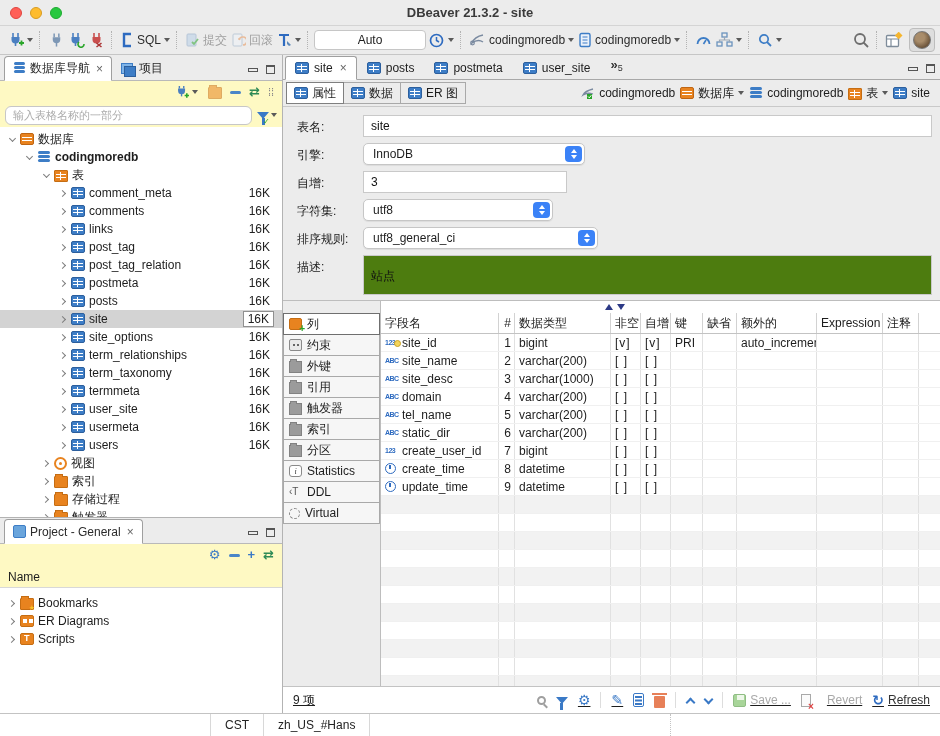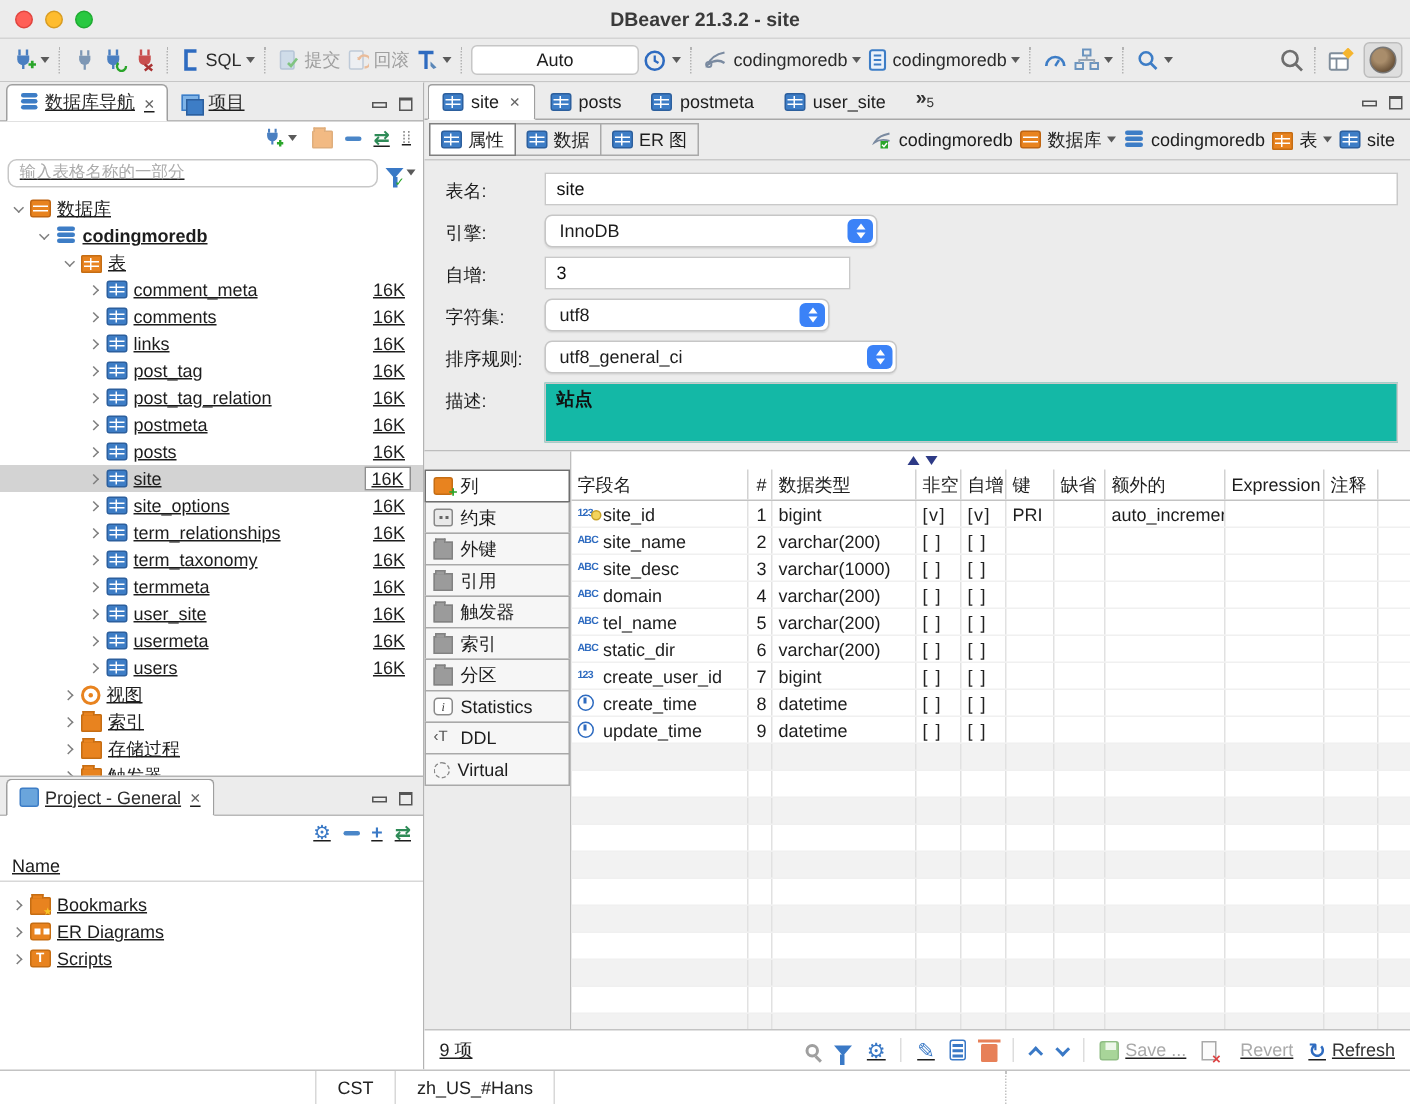--- a/index.html
+++ b/index.html
@@ -24,21 +24,21 @@
   .glabel { color:#9f9f9f; }
   .combo { width:112px; height:20px; background:#fff; border:1px solid #c6c6c6; border-radius:4px;
            display:flex; align-items:center; justify-content:center; color:#1d1d1d; }
   .tblabel { color:#2b2b2b; }
   svg.tbi { display:block; }
   .beaverbtn { width:26px; height:24px; border:1px solid #bdbdbd; border-radius:4px; background:#dedede; display:flex;align-items:center;justify-content:center; margin-left:4px;}
   .beaver { width:18px;height:18px;border-radius:50%; background:radial-gradient(circle at 38% 35%, #a98d6b 0 30%, #6f573d 70%, #4a3826 100%); border:1px solid #777; }
 
   
   .main { flex:1; display:flex; min-height:0; }
-  .leftcol { width:283px; flex:none; display:flex; flex-direction:column; border-right:1px solid #b3b3b3; background:#ffffff;text-decoration:underline; }
+  .leftcol { width:283px; flex:none; display:flex; flex-direction:column; border-right:1px solid #b3b3b3; background:#fef9c3; }
   .editor { flex:1; min-width:0; display:flex; flex-direction:column; background:#ececec; }
 
   
   .ptabbar { height:26px; display:flex; align-items:flex-end; background:#ececec; border-bottom:1px solid #b9b9b9; padding:0 4px; flex:none;}
   .ptab { height:25px; display:flex; align-items:center; gap:4px; padding:0 8px; margin-bottom:-1px;
           border:1px solid transparent; color:#2b2b2b; white-space:nowrap;}
   .ptab.active { background:#fff; border-color:#9f9f9f; border-bottom-color:#fff; border-radius:4px 4px 0 0; }
   .closex { color:#666; font-size:12px; margin-left:2px; }
   .winctrl { margin-left:auto; display:flex; gap:8px; align-items:center; padding-right:3px; padding-bottom:6px;}
   .ico-min { width:10px; height:4px; border:1px solid #555; }
@@ -102,21 +102,21 @@
   .frow { display:flex; align-items:flex-start; margin-bottom:6px; }
   .flabel { width:66px; flex:none; padding-top:4px; color:#1d1d1d; }
   .tinput { height:22px; border:1px solid #c9c9c9; background:#fff; padding:0 7px; font-family:inherit; font-size:12px; color:#111;}
   .wfull { flex:1; margin-right:2px; }
   .msel { position:relative; height:22px; background:#fff; border:1px solid #c6c6c6; border-radius:5px;
           display:flex; align-items:center; padding:0 28px 0 9px; box-shadow:0 1px 1px rgba(0,0,0,.07); }
   .stepper { position:absolute; right:2px; top:2px; width:17px; height:16px; background:#3b82f7; border-radius:4px;
              display:flex; flex-direction:column; align-items:center; justify-content:center; gap:2px; }
   .chup { width:0;height:0;border-left:3px solid transparent;border-right:3px solid transparent;border-bottom:4px solid #fff; }
   .chdn { width:0;height:0;border-left:3px solid transparent;border-right:3px solid transparent;border-top:4px solid #fff; }
-  .tarea { height:40px; flex:1; margin-right:2px; border:1px solid #c9c9c9; background:#14b8a6; padding:2px 7px; font-family:inherit; font-size:12px; resize:none; color:#111;font-weight:bold;}
+  .tarea { height:40px; flex:1; margin-right:2px; border:1px solid #c9c9c9; background:#4d7c0f; padding:12px 7px; font-family:inherit; font-size:12px; resize:none; color:#111;}
 
   
   .objarea { flex:1; display:flex; min-height:0; border-top:1px solid #bdbdbd; }
   .sidestrip { width:98px; flex:none; background:#ececec; padding-top:13px; border-right:1px solid #bdbdbd;}
   .stab { height:22px; display:flex; align-items:center; gap:5px; padding:0 5px; border:1px solid #a9a9a9; background:#f6f6f6; margin-top:-1px; }
   .stab.active { background:#fff; border-color:#6f6f6f; position:relative; z-index:1; }
   .sic { width:13px; height:12px; flex:none; position:relative; font-size:8px; }
   .sic-columns { background:#e8831f; border:1px solid #c56d13; border-radius:2px; }
   .sic-columns::before { content:"+"; position:absolute; right:-4px; bottom:-5px; color:#2aa52a; font-weight:bold; font-size:10px; }
   .sic-constraint { border:1px solid #8a8a8a; border-radius:2px; background:#e9e9e9; }

